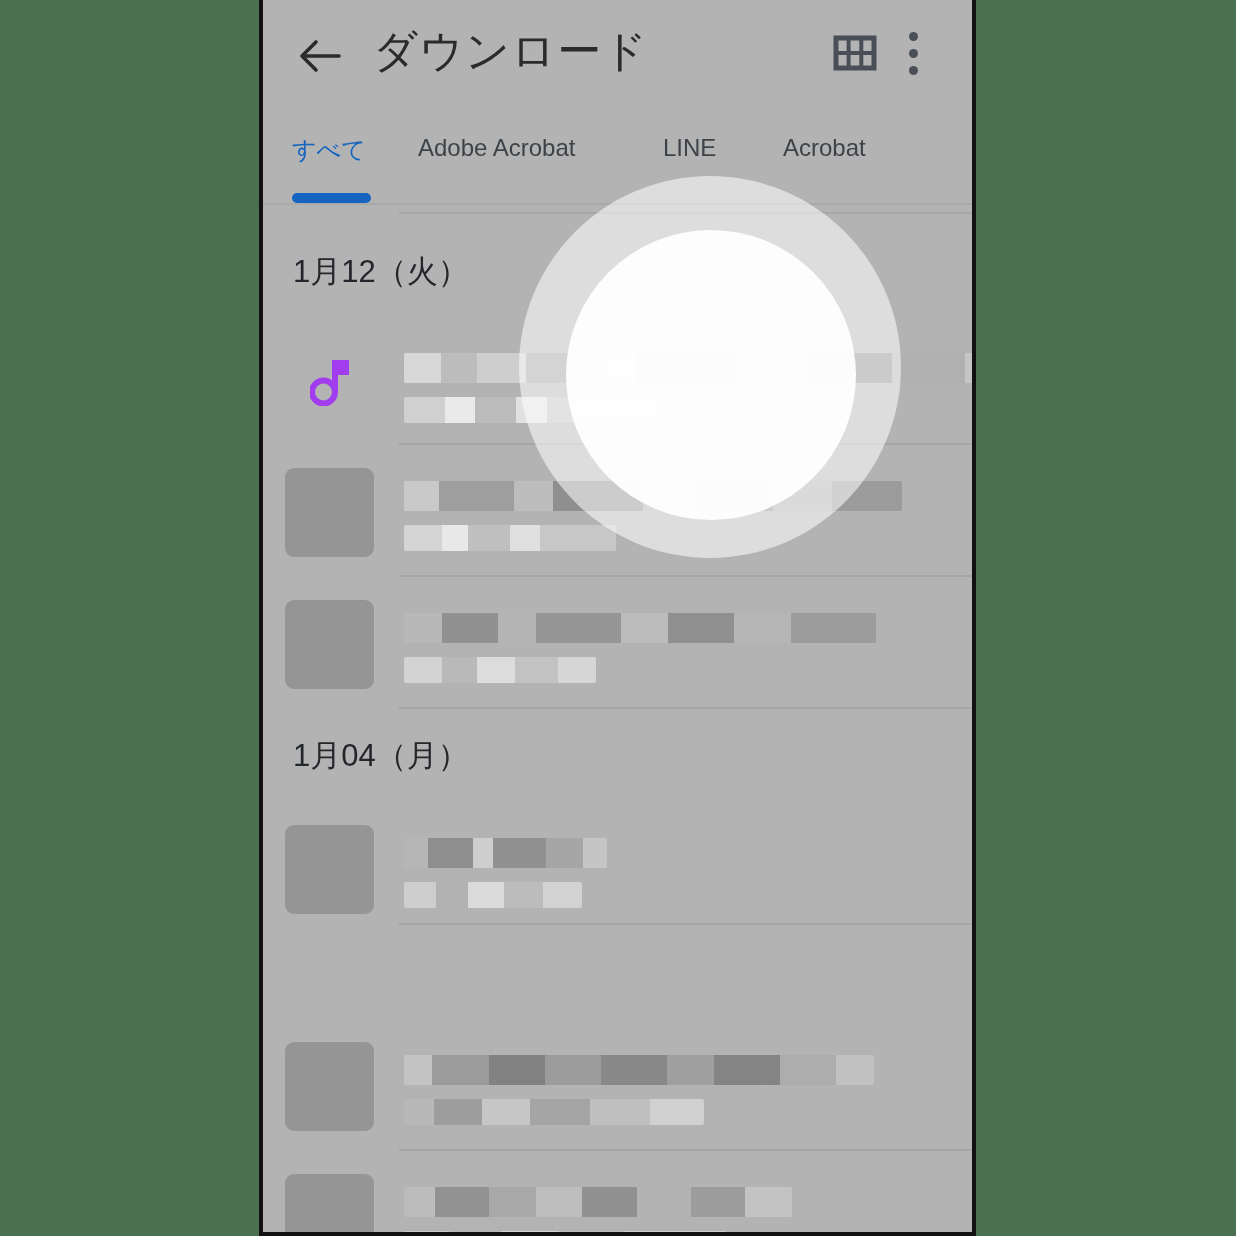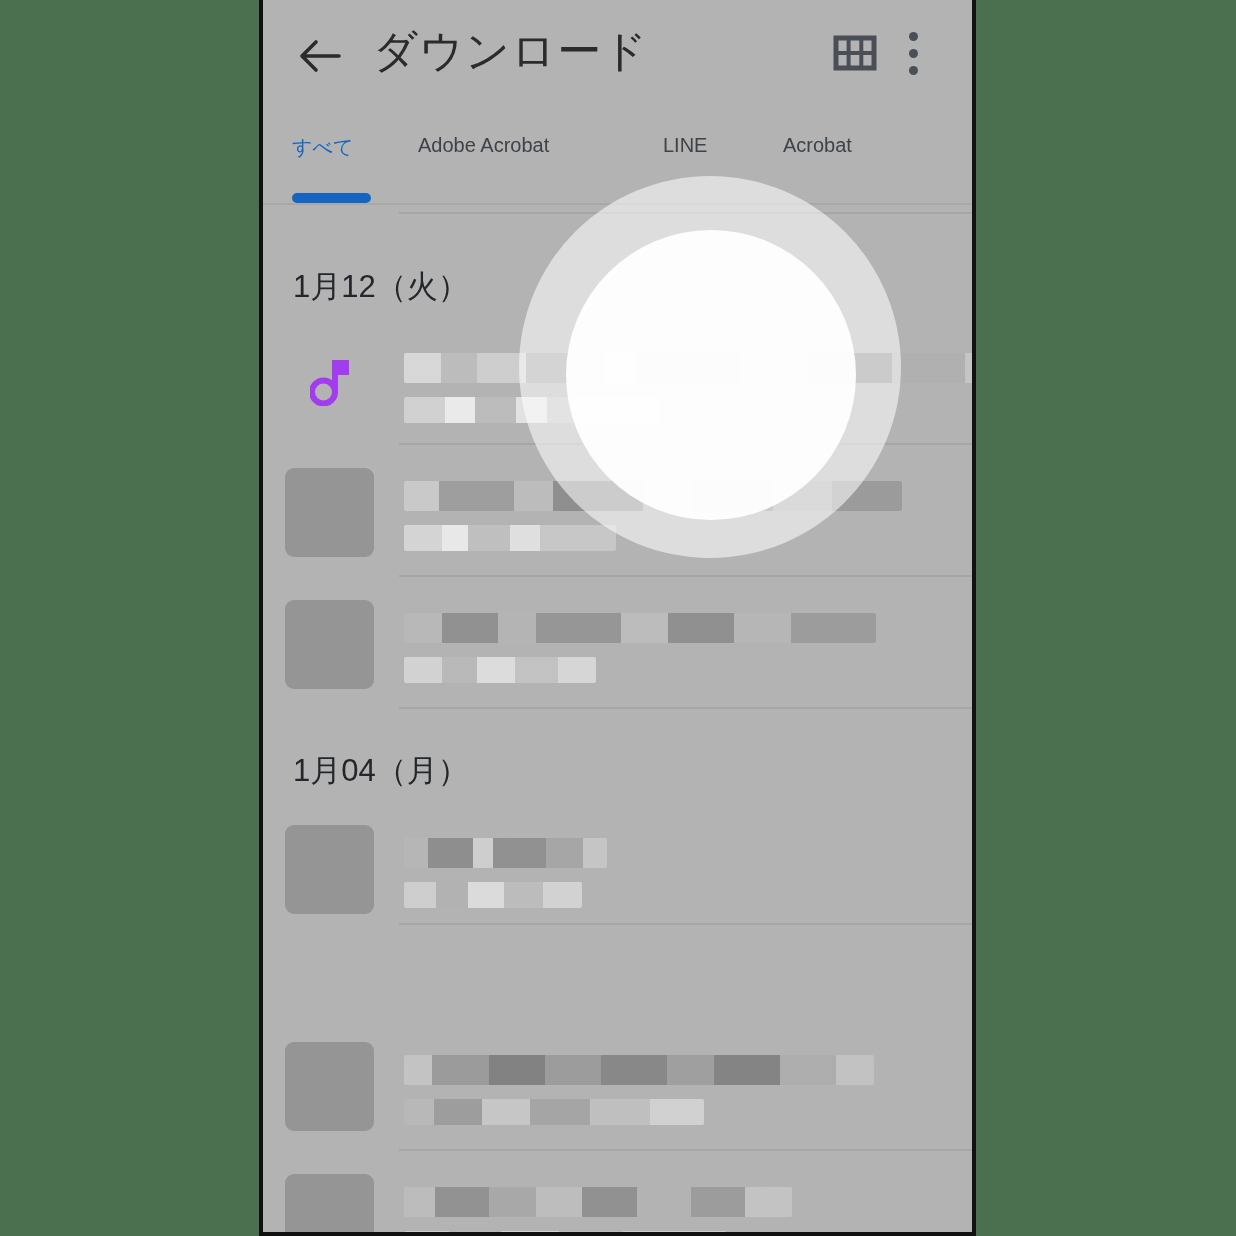--- a/index.html
+++ b/index.html
@@ -54,39 +54,39 @@
   .vdots i:nth-child(2){top:23px;}
   .vdots i:nth-child(3){top:40px;}
 
   
   #tabbar{
     position:absolute;left:0;top:110px;width:100%;height:93px;
     border-bottom:2px solid #a8a8a8;
   }
   .tab{
     position:absolute;top:24px;
-    font-size:20px;color:#3d4348;white-space:nowrap;cursor:pointer;
+    font-size:24px;color:#3d4348;white-space:nowrap;cursor:pointer;
   }
   .tab.active{color:#1565c0;font-weight:400;}
   #tab-underline{
     position:absolute;left:29px;top:83px;width:79px;height:10px;
     background:#1565c0;border-radius:5px;
   }
 
   
   #list{
     position:absolute;left:0;top:203px;width:100%;bottom:0;
     overflow:hidden;
   }
   .divider{
     position:absolute;left:136px;right:0;height:2px;background:#a6a6a6;
   }
   .date-header{
     position:absolute;left:30px;
-    font-size:31px;color:#23262a;white-space:nowrap;margin-top:15px;
+    font-size:31px;color:#23262a;white-space:nowrap;
   }
   .row{position:absolute;left:0;width:100%;}
   .thumb{
     position:absolute;left:22px;width:89px;height:89px;
     background:#959595;border-radius:9px;
   }
   .music-icon{
     position:absolute;left:47px;width:42px;height:48px;
   }
   .blurline{

